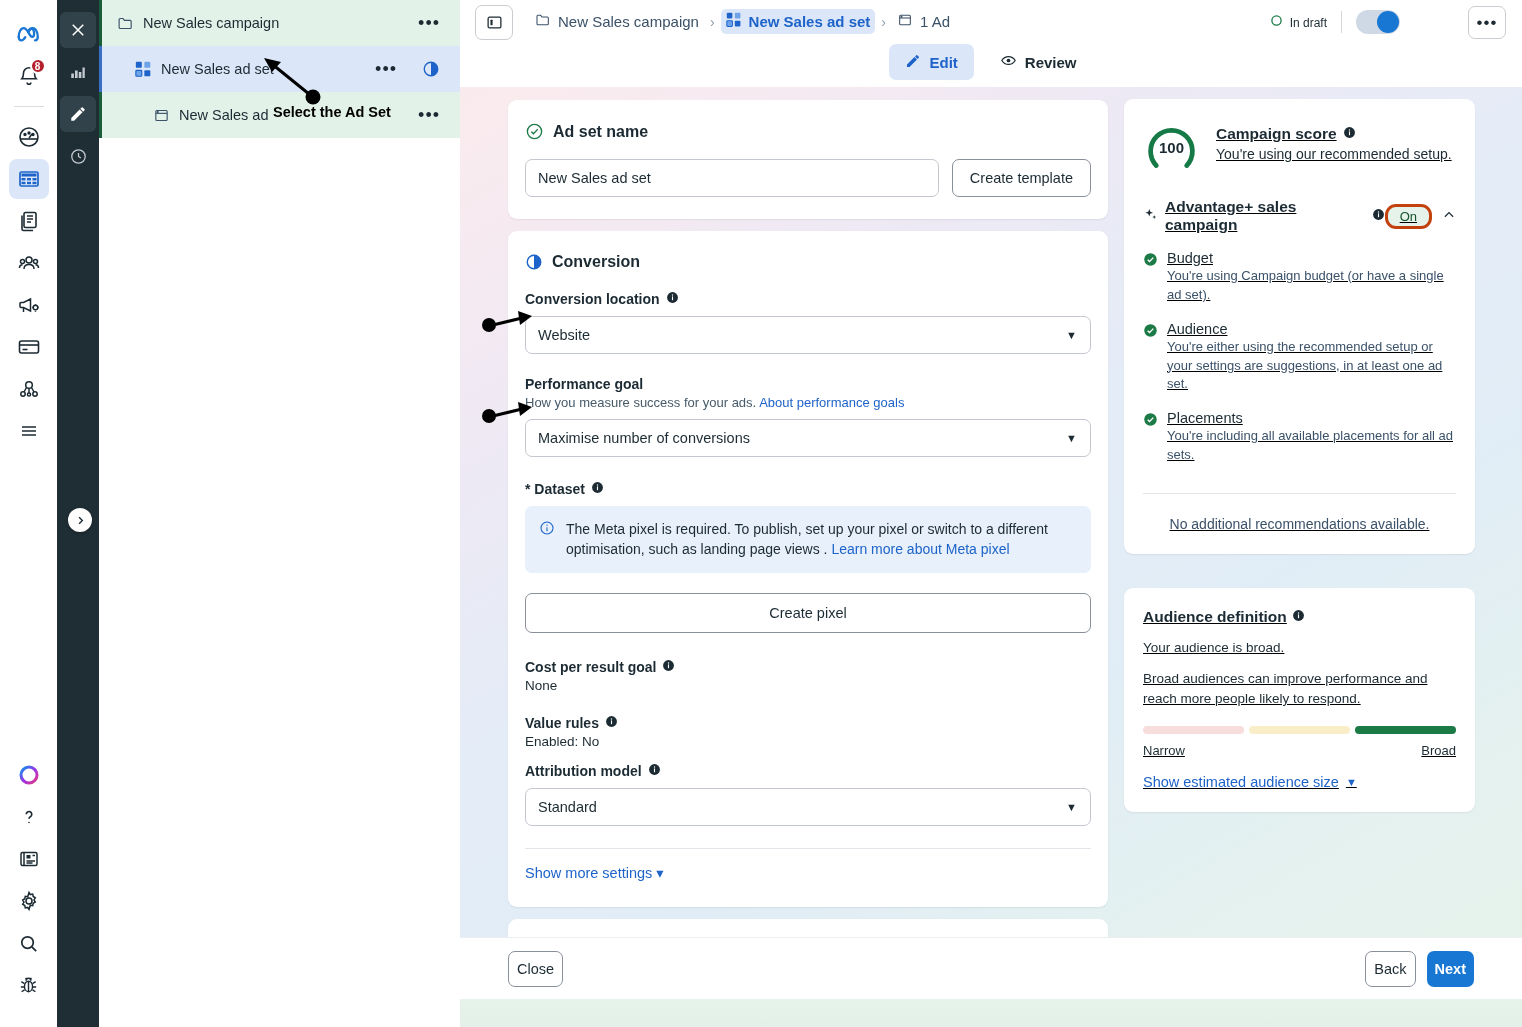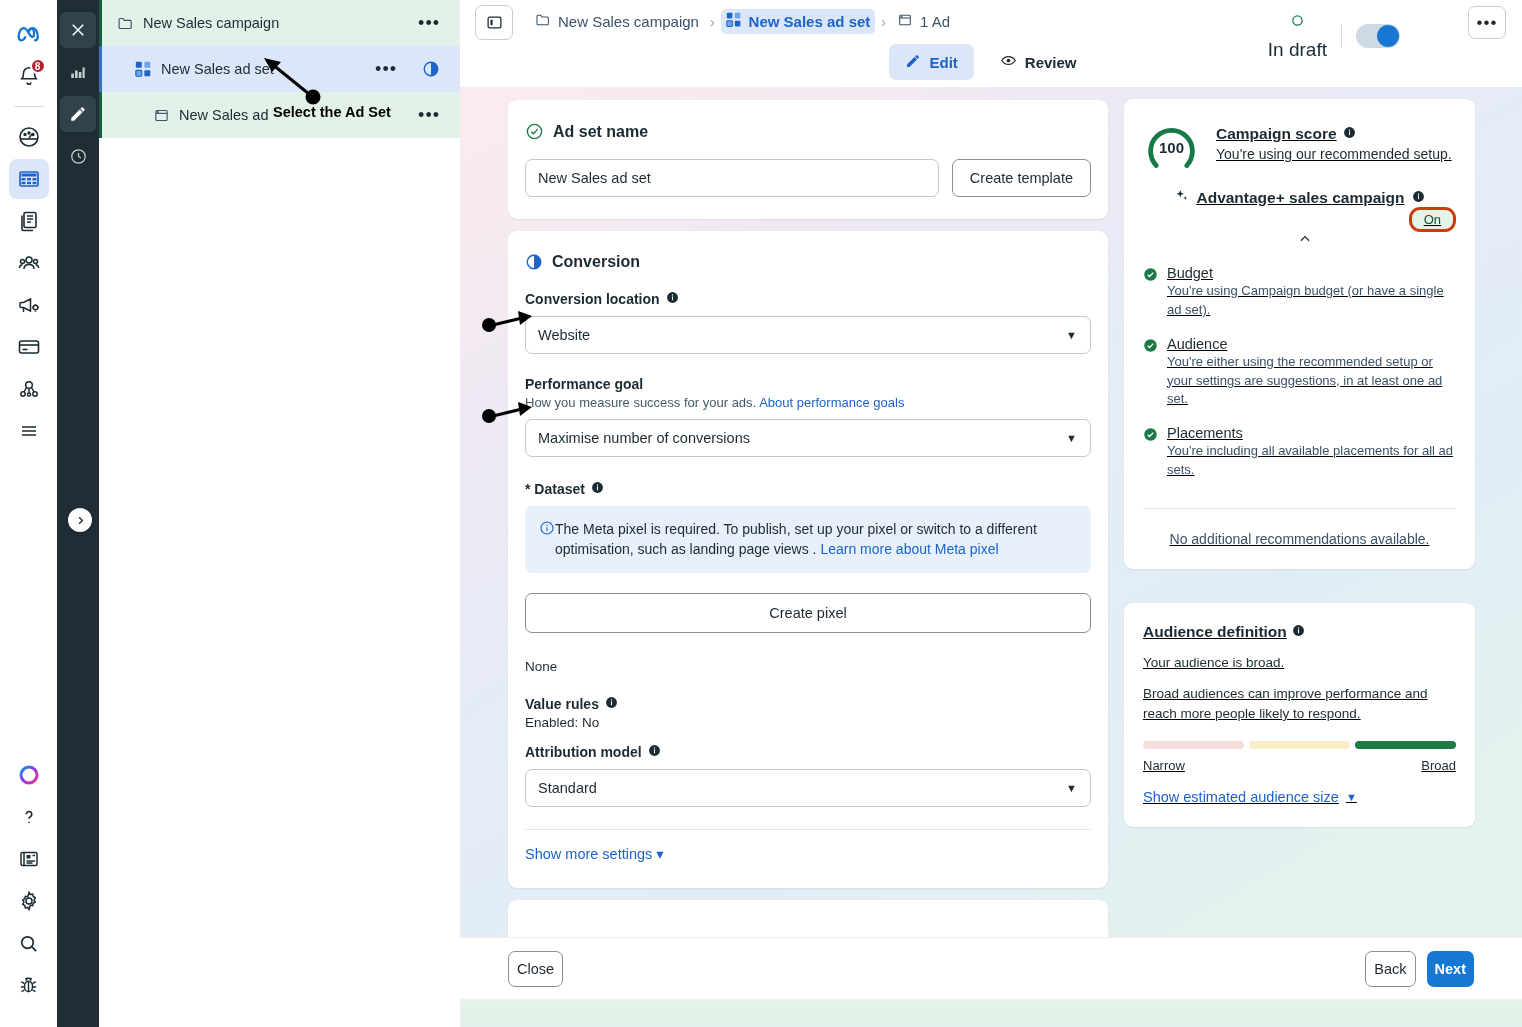--- a/index.html
+++ b/index.html
@@ -107,21 +107,21 @@
     position: absolute; left: 15px; top: 5px; width: 38px; height: 35px;
     border: 1px solid #c9ccd1; border-radius: 7px; background:#fff;
     display:flex; align-items:center; justify-content:center; cursor:pointer;
   }
   .crumbs { position:absolute; left: 70px; top: 9px; display:flex; align-items:center; font-size:15px; }
   .crumb { display:flex; align-items:center; gap:7px; color:#3b5168; padding:3px 5px; border-radius:5px; cursor:pointer;}
   .crumb.active { background:#dbe7f8; color:#1d63c9; font-weight:600; }
   .crumb-sep { color:#93a0ac; margin: 0 6px; font-size:14px; }
 
   .status-wrap { position:absolute; right: 122px; top: 10px; display:flex; align-items:center; gap:14px; }
-  .status-text { font-size:19px; color:#1c2b33; display:flex; align-items:center; gap:7px;flex-direction:column;}
+  .status-text { font-size:12px; color:#1c2b33; display:flex; align-items:flex-end; gap:7px;}
   .vdiv { width:1px; height:22px; background:#d4d8dd; }
   .toggle {
     width: 44px; height: 24px; border-radius: 12px; background: #cfd9e6;
     position: relative; cursor: pointer;
   }
   .toggle .knob { position:absolute; right:1px; top:1px; width:22px; height:22px; border-radius:50%; background:#1877d2; }
   .more-btn {
     position:absolute; right: 16px; top: 6px; width:38px; height:33px;
     border:1px solid #c9ccd1; border-radius:7px; background:#fff;
     display:flex; align-items:center; justify-content:center; cursor:pointer;
@@ -166,21 +166,21 @@
   .link { color:#1d63c9; cursor:pointer; }
   .select {
     position:relative; height:38px; border:1px solid #c3c8ce; border-radius:7px;
     background:#fff; display:flex; align-items:center; padding:0 12px;
     font-size:14.5px; color:#1c2b33; margin-top:9px; cursor:pointer;
   }
   .select .caret { position:absolute; right:13px; font-size:11px; color:#1c2b33; }
 
   .notice {
     background:#e7f0fb; border-radius:7px; padding:13px 14px; margin-top:9px;
-    display:flex; font-size:14px; color:#1c2b33; line-height:1.45;
+    display:flex; gap:11px; font-size:14px; color:#1c2b33; line-height:1.45;
   }
   .notice .i { color:#1d63c9; flex-shrink:0; margin-top:1px; }
   .wide-btn {
     width:100%; height:40px; border:1px solid #8a9099; border-radius:7px;
     background:#fff; font-size:14.5px; color:#1c2b33; cursor:pointer; margin-top:20px;
     font-family:"Liberation Sans", sans-serif;
     text-align:center;
   }
   .static-val { font-size:13.5px; color:#1c2b33; margin-top:3px; }
   .hr { height:1px; background:#e2e5e9; margin:22px 0 16px; }
@@ -189,21 +189,21 @@
   
   .score-head { display:flex; gap:16px; align-items:flex-start; }
   .gauge { width:57px; height:57px; flex-shrink:0; position:relative; }
   .gauge span {
     position:absolute; inset:0; display:flex; align-items:center; justify-content:center;
     font-size:15px; font-weight:700; color:#1c2b33;
   }
   .score-title { font-size:15.5px; font-weight:700; color:#1c2b33; display:flex; align-items:center; gap:6px;}
   .score-sub { font-size:14px; color:#1c2b33; margin-top:3px; }
 
-  .adv-row { display:flex; align-items:center; margin-top:12px;flex-direction:column; }
+  .adv-row { display:flex; align-items:center; margin-top:22px; }
   .adv-title { font-size:15.5px; font-weight:700; color:#1c2b33; display:flex; align-items:center; gap:7px; }
   .pill-on {
     margin-left:auto; background:#e6f3ea; color:#14532d; font-size:13px;
     padding:2px 12px; border-radius:11px; border:3px solid #c2410c;
   }
   .chev { margin-left:10px; color:#1c2b33; font-size:12px; cursor:pointer; }
 
   .bullet { display:flex; gap:9px; margin-top:16px; }
   .bullet .ok { color:#1b7a45; flex-shrink:0; margin-top:2px; display:flex; }
   .bullet .b-title { font-size:14.5px; color:#1c2b33; }
@@ -628,20 +628,30 @@
             </span>
             <span>
               <span>The Meta pixel is required. To publish, set up your pixel or switch to a different optimisation, such as landing page views .</span>
               <span class="link">Learn more about Meta pixel</span>
             </span>
           </div>
           <button class="wide-btn">Create pixel</button>
         </div>
 
         <div style="margin-top:26px;">
+          <div class="field-label">
+            <span>Cost per result goal</span>
+            <span>
+              <svg width="13" height="13" viewBox="0 0 24 24">
+                  <circle cx="12" cy="12" r="10" fill="#1c2b33"></circle>
+                  <rect x="11" y="10" width="2" height="7" fill="#fff"></rect>
+                  <circle cx="12" cy="7.3" r="1.3" fill="#fff"></circle>
+                </svg>
+            </span>
+          </div>
           <div class="static-val">None</div>
         </div>
 
         <div style="margin-top:22px;">
           <div class="field-label">
             <span>Value rules</span>
             <span>
               <svg width="13" height="13" viewBox="0 0 24 24">
                   <circle cx="12" cy="12" r="10" fill="#1c2b33"></circle>
                   <rect x="11" y="10" width="2" height="7" fill="#fff"></rect>

